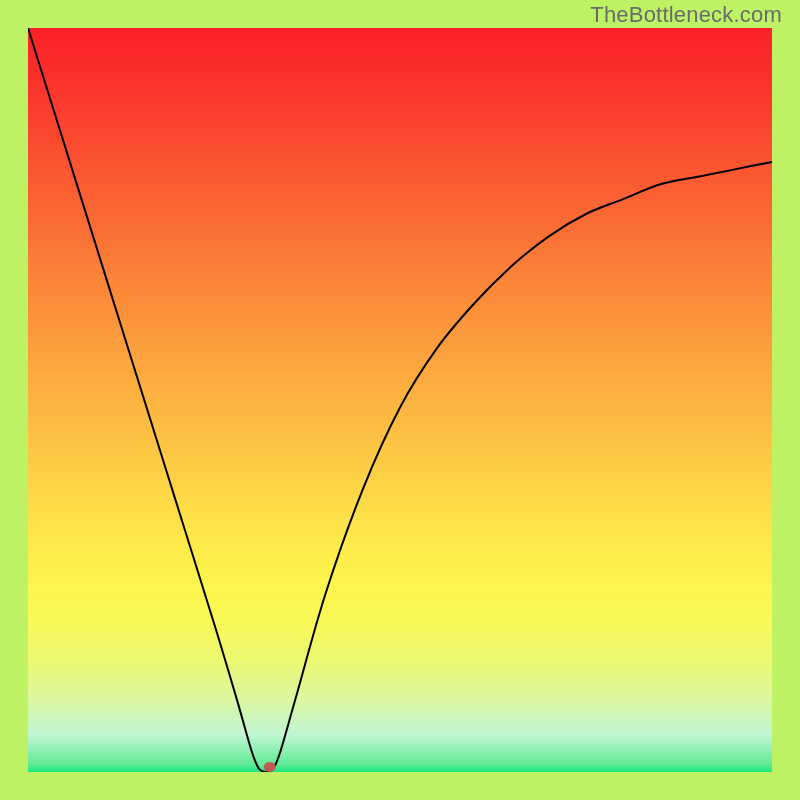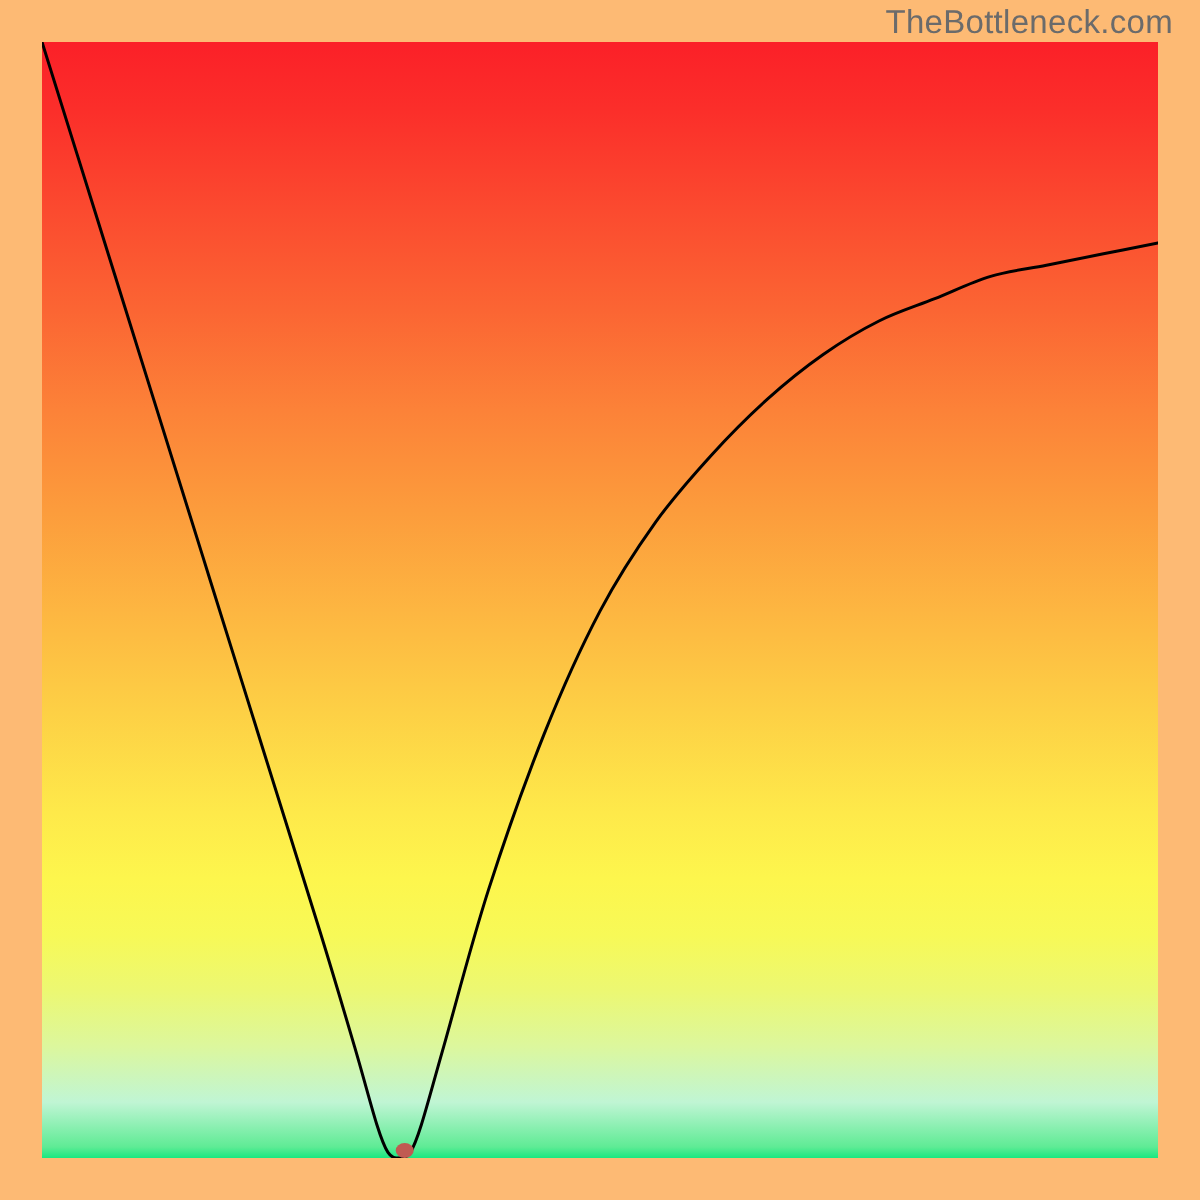--- a/index.html
+++ b/index.html
@@ -8,21 +8,21 @@
     width: 800px;
     height: 800px;
     background: #000;
     overflow: hidden;
     font-family: Arial, Helvetica, sans-serif;
   }
   .frame {
     position: relative;
     width: 800px;
     height: 800px;
-    background: #fdba74;
+    background: #bef264;
     text-align: right;
   }
   .watermark {
     position: absolute;
     top: 2px;
     right: 18px;
     color: #6b6b6b;
     font-size: 22px;
     font-weight: 500;
     font-family: Arial, Helvetica, sans-serif;

